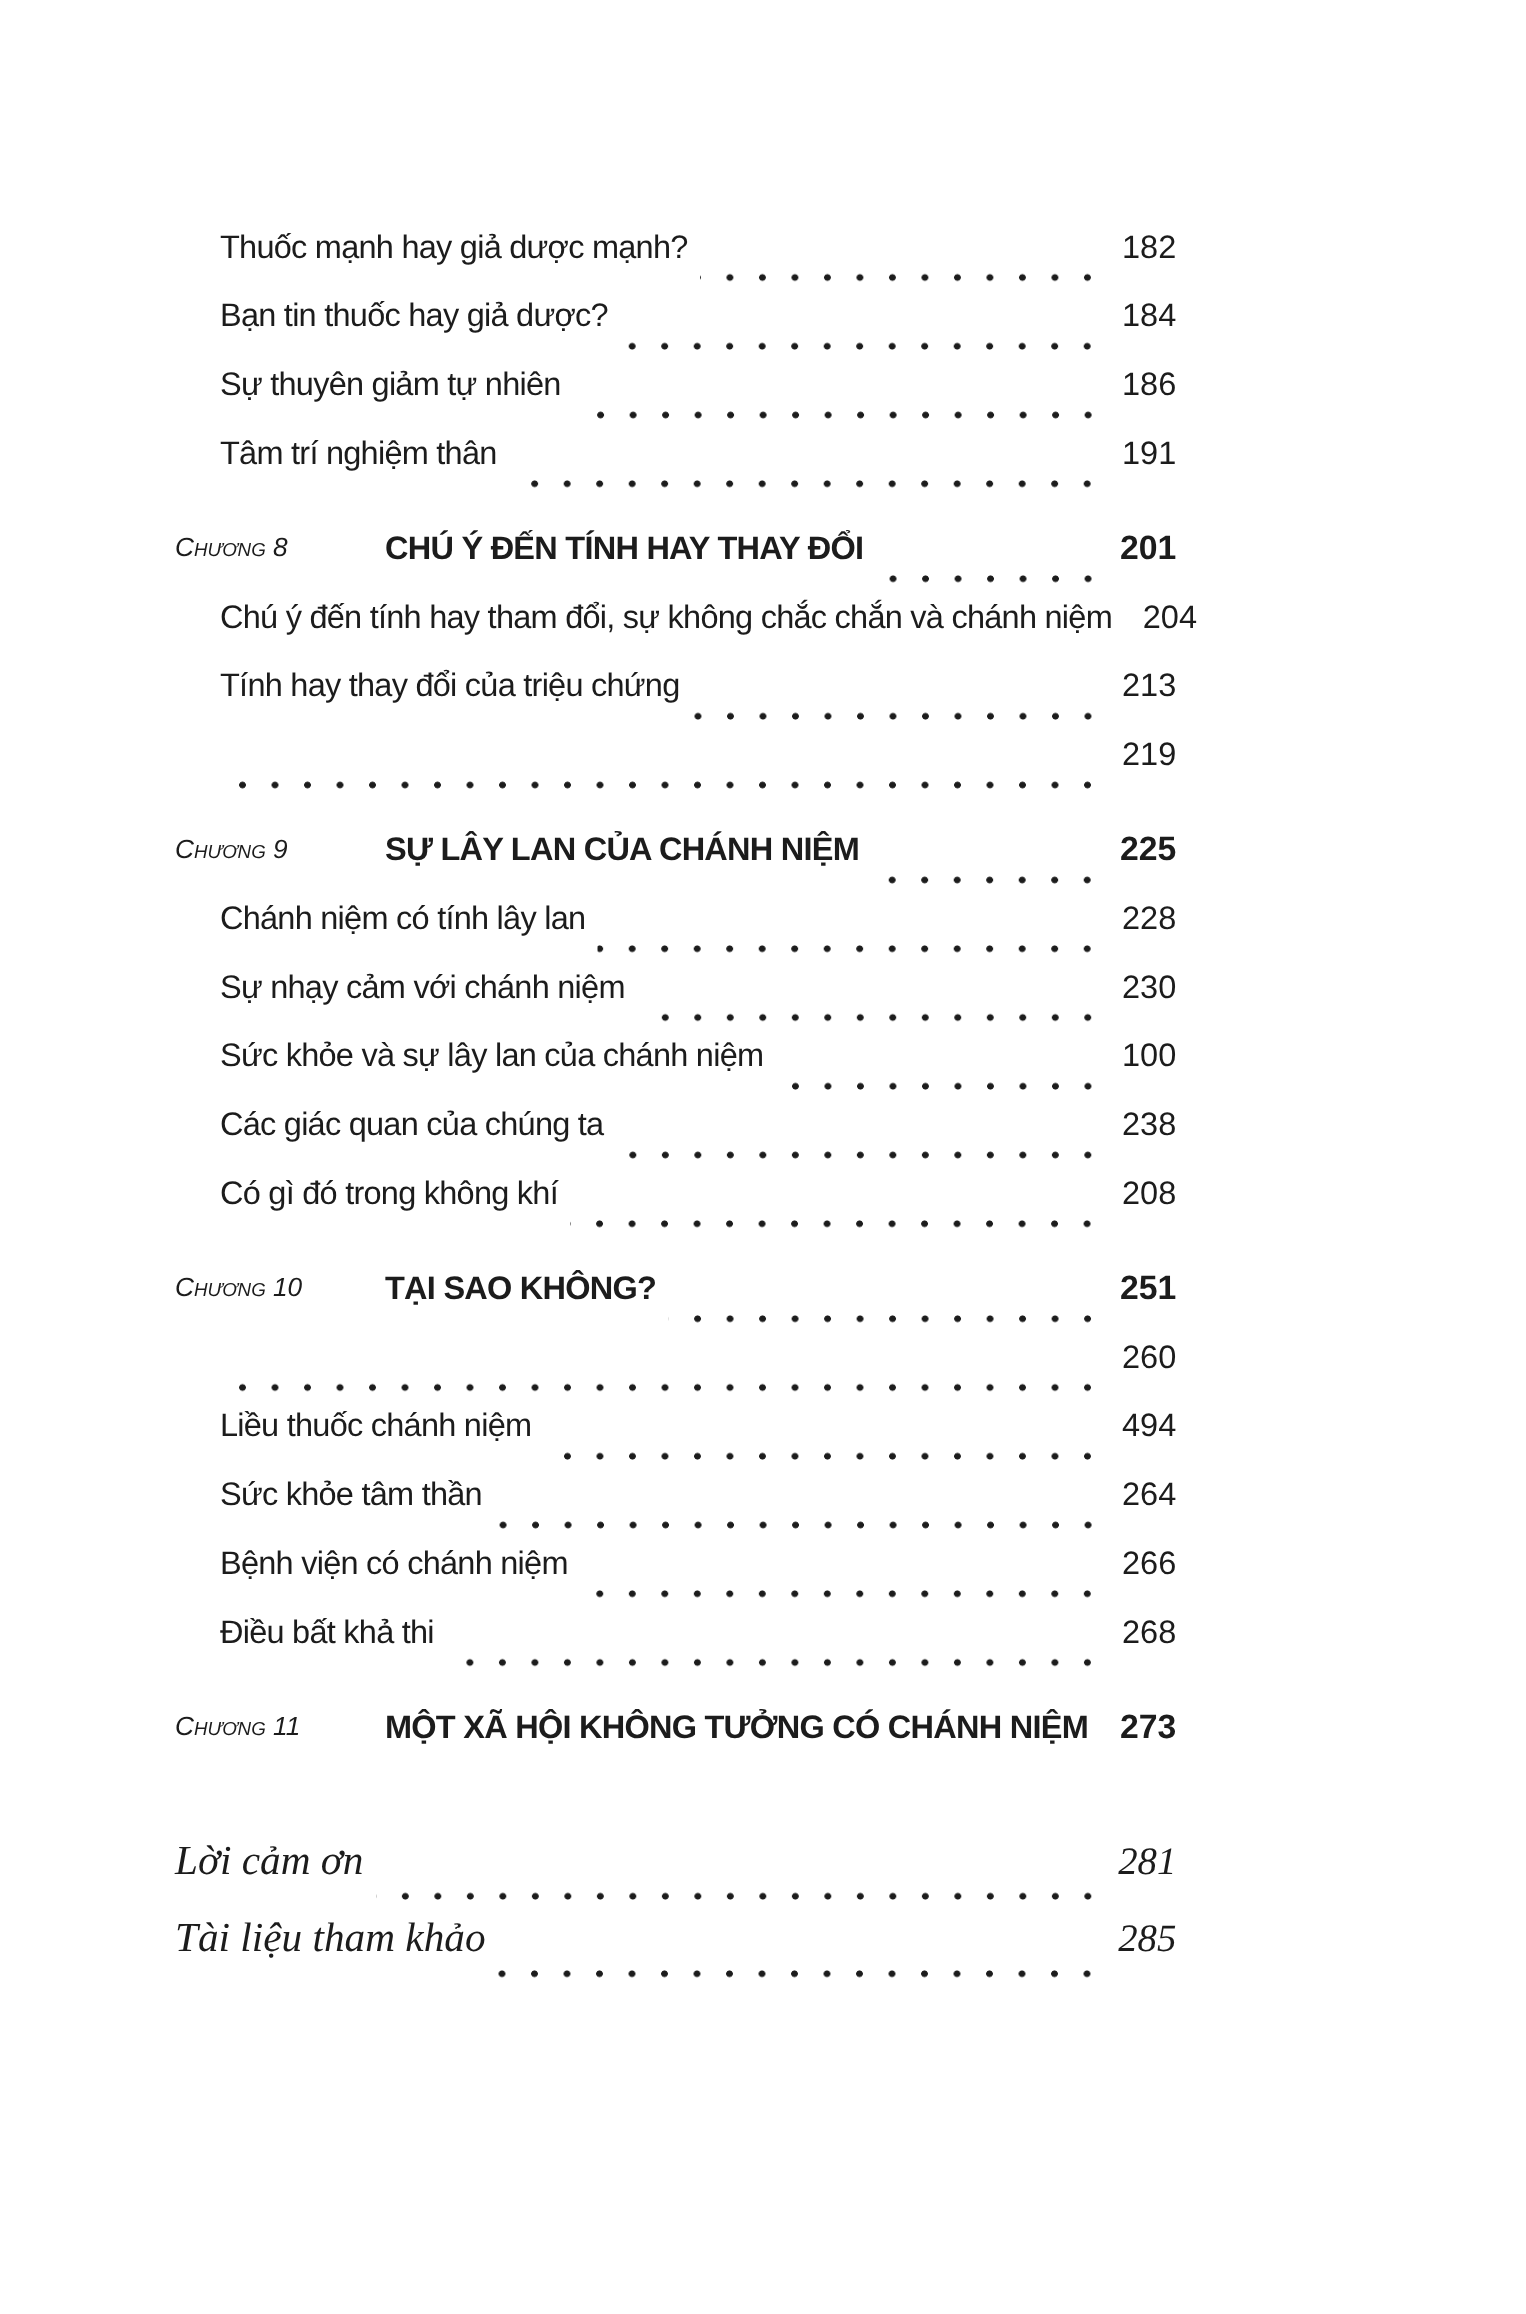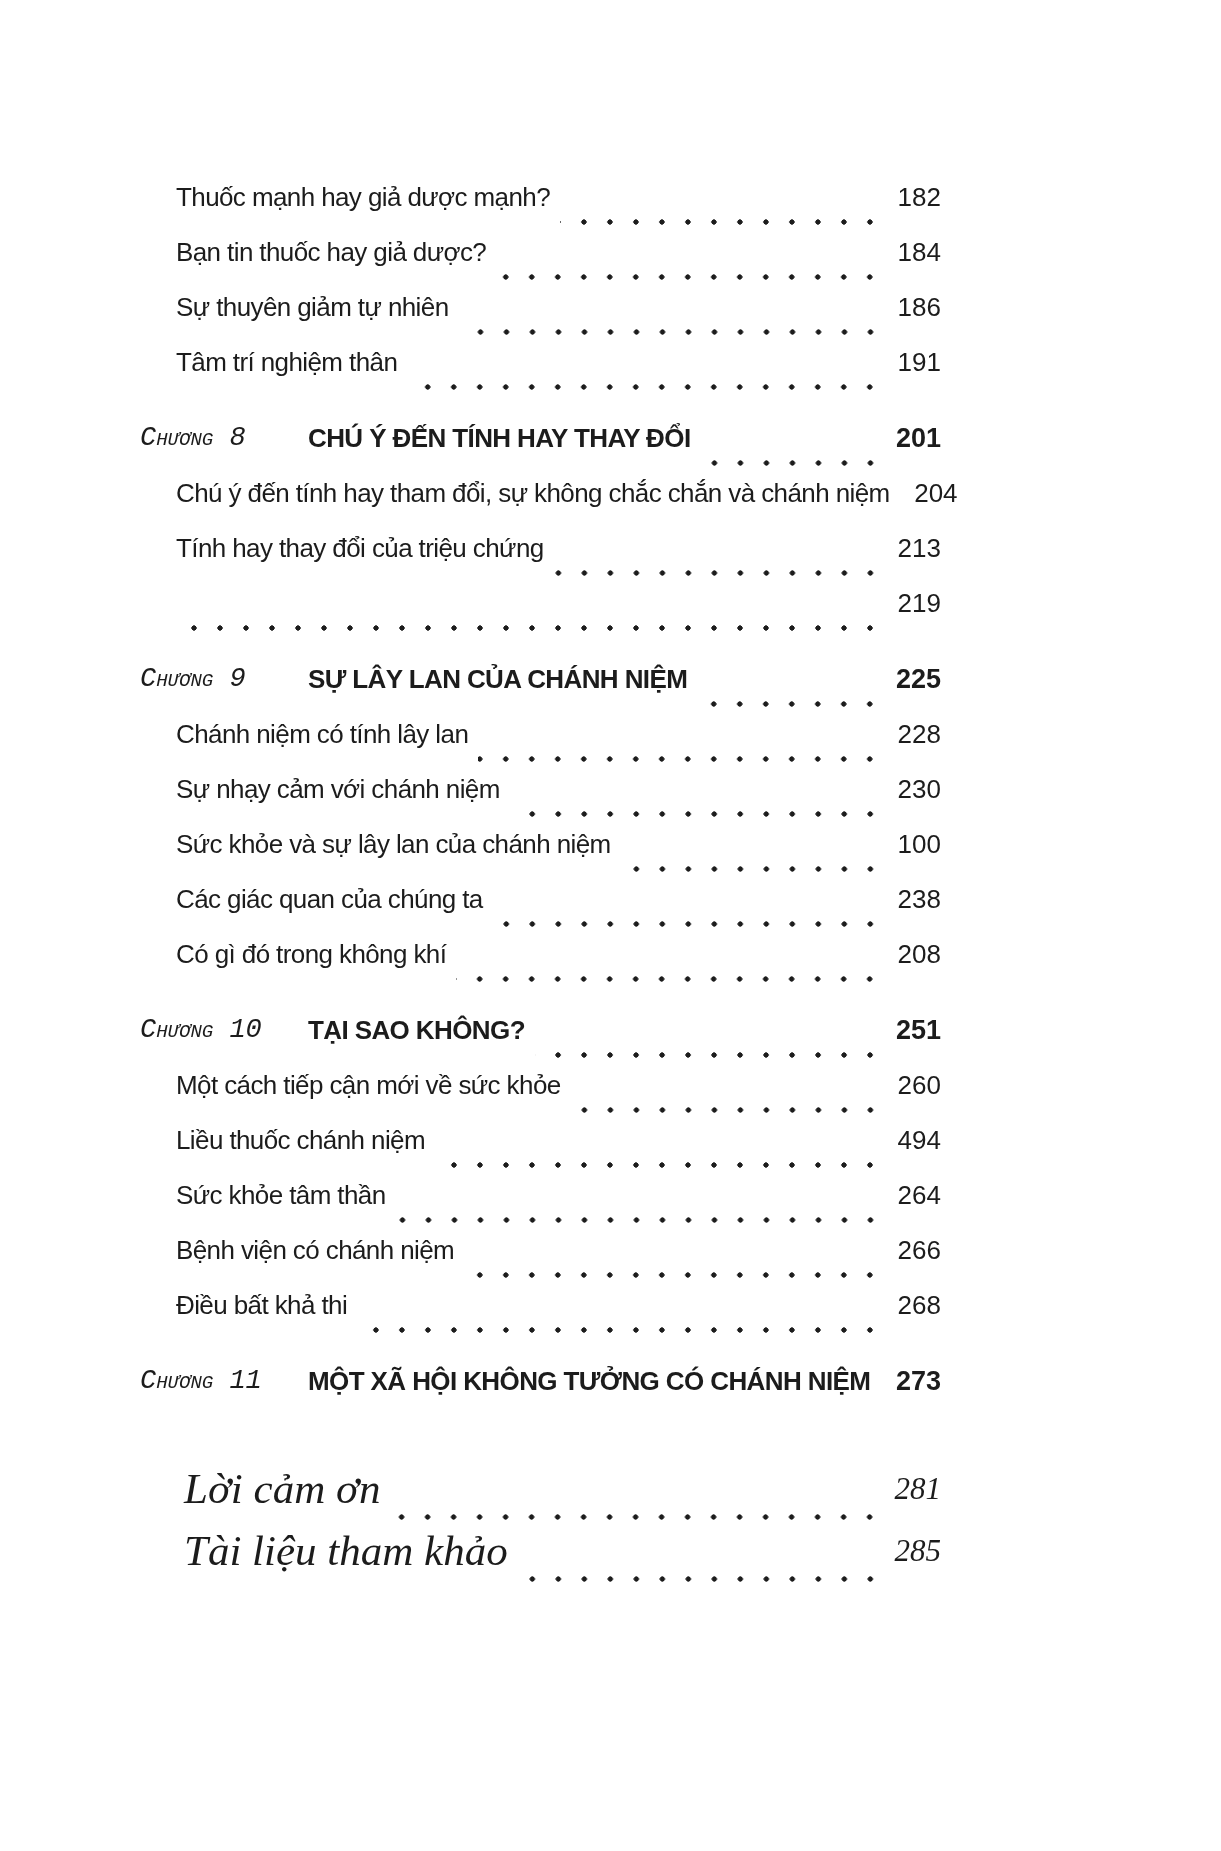--- a/index.html
+++ b/index.html
@@ -47,46 +47,44 @@
     text-align: right;
     font-size: 26px;
   }
   .chapter-row {
     margin-top: 21px;
   }
   .chapter-label {
     flex: 0 0 168px;
     font-style: italic;
     font-variant: small-caps;
-    font-size: 27px;
+    font-size: 21px;
     letter-spacing: 0;
-    font-family: Liberation Mono, monospace;
   }
   .chapter-title {
     flex: 0 0 auto;
     font-weight: bold;
     font-size: 27px;
     letter-spacing: -1.3px;
   }
   .chapter-row .num {
     font-weight: bold;
     font-size: 27px;
   }
   .back-block {
     margin-top: 49px;
   }
   .back-row {
     line-height: 62px;
   }
   .back-row .text {
     font-family: "Liberation Serif", serif;
     font-style: italic;
-    font-size: 43px;
+    font-size: 33px;
     letter-spacing: 0;
-    margin-left: 44px;
   }
   .back-row .num {
     font-family: "Liberation Serif", serif;
     font-style: italic;
     font-size: 31px;
   }
 </style>
 </head>
 <body>
 
@@ -170,21 +168,20 @@
         </div>
       </div>
       <div>
         <div class="row chapter-row">
           <span class="chapter-label">Chương 10</span>
           <span class="text chapter-title">TẠI SAO KHÔNG?</span>
           <span class="leader"></span>
           <span class="num">251</span>
         </div>
         <div class="row entry-row indent">
-          <span class="text">Một cách tiếp cận mới về sức khỏe</span>
           <span class="leader"></span>
           <span class="num">260</span>
         </div>
         <div class="row entry-row indent">
           <span class="text">Liều thuốc chánh niệm</span>
           <span class="leader"></span>
           <span class="num">494</span>
         </div>
         <div class="row entry-row indent">
           <span class="text">Sức khỏe tâm thần</span>

